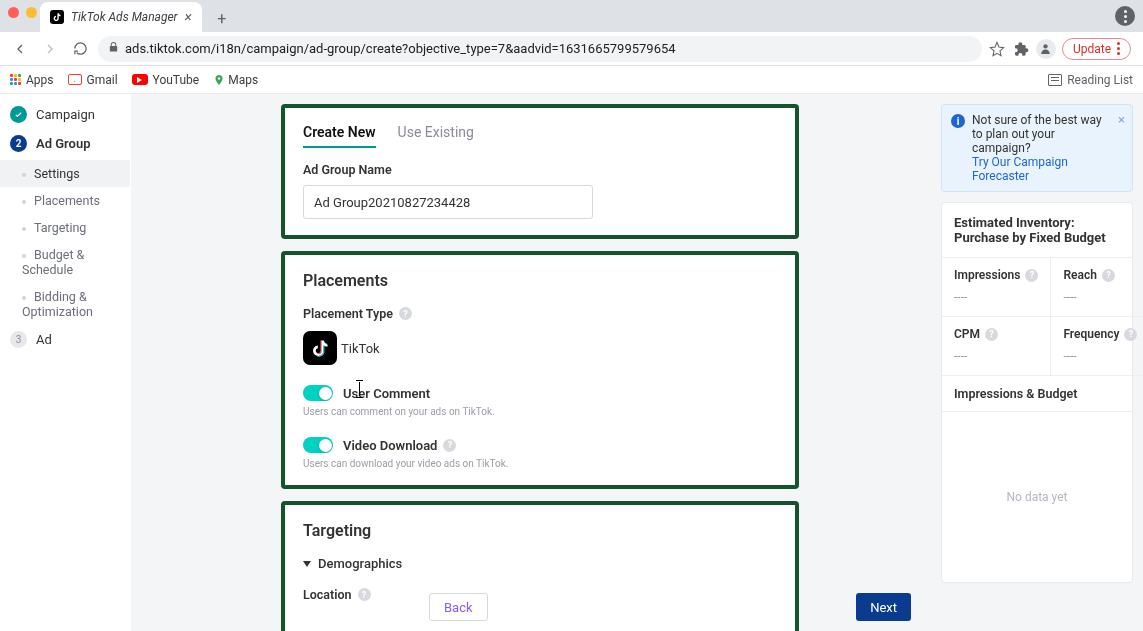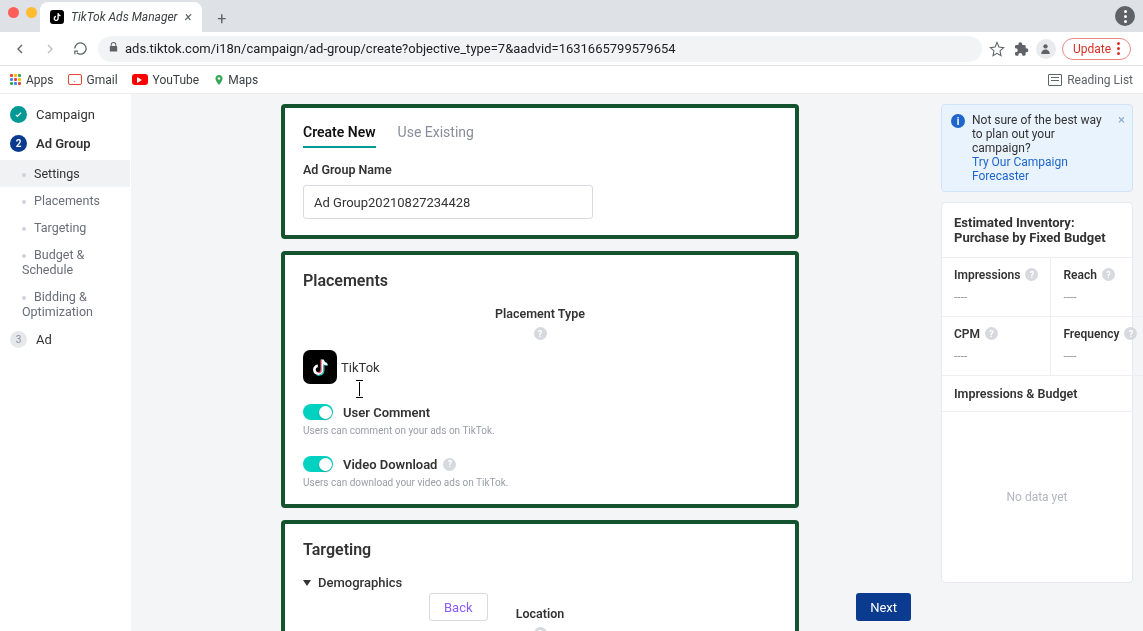--- a/index.html
+++ b/index.html
@@ -73,21 +73,21 @@
   .right-col { position:absolute; right:10px; top:10px; width:192px; }
 
   .card { background:#fff; border:4px solid #14532d; border-radius:4px; padding:16px 18px; margin-bottom:12px; }
   .tabs-row{ display:flex; gap:22px; border-bottom:none; margin-bottom:14px;}
   .tab-link{ font-size:14px; color:#8a8d99; padding-bottom:6px; cursor:pointer;}
   .tab-link.active{ color:#111; font-weight:600; border-bottom:2px solid #009995;}
   .field-label{ font-size:12.5px; font-weight:600; color:#333; margin-bottom:8px; display:block;}
   .text-input{ width:290px; height:34px; border:1px solid #d7d9de; border-radius:3px; padding:0 10px; font-size:13px; color:#333; outline:none;}
 
   .section-title{ font-size:16px; font-weight:600; margin-bottom:16px;}
-  .subhdr{ font-size:12.5px; font-weight:600; display:flex; align-items:center; gap:6px; margin:16px 0 10px;flex-direction:column;}
+  .subhdr{ font-size:12.5px; font-weight:600; display:flex; align-items:center; gap:6px; margin:16px 0 10px;}
   .info-ico{ width:13px;height:13px;border-radius:50%;background:#d7d9de;color:#fff;display:inline-flex;align-items:center;justify-content:center;font-size:9px;font-weight:700;}
 
   .tiktok-row{ display:flex; align-items:center; gap:4px; }
   .tiktok-logo{ width:34px;height:34px;background:#000;border-radius:7px;display:flex;align-items:center;justify-content:center;}
   .tiktok-logo svg{width:20px;height:20px;}
 
   .toggle-row{ display:flex; align-items:center; gap:10px; margin-top:20px;}
   .toggle{ width:30px; height:16px; background:#00d1c1; border-radius:10px; position:relative; cursor:pointer;}
   .toggle::after{content:"";position:absolute;width:13px;height:13px;background:#fff;border-radius:50%;top:1.5px;right:1.5px;box-shadow:0 1px 2px rgba(0,0,0,.2);}
   .toggle-label{font-size:13px;font-weight:600;display:flex;align-items:center;gap:6px;}
@@ -100,21 +100,21 @@
   .notice{ background:#e9f3fd; border:1px solid #cfe4f8; border-radius:4px; padding:8px 24px 8px 30px; font-size:12px; color:#333; position:relative; margin-bottom:10px;}
   .notice .ico{ position:absolute; left:9px; top:9px; width:14px;height:14px;border-radius:50%;background:#1f66cc;color:#fff;display:flex;align-items:center;justify-content:center;font-size:10px;font-weight:700;}
   .notice .close{ position:absolute; right:7px; top:7px; color:#8aa8c8; font-size:13px; cursor:pointer;}
   .notice a{ color:#1f66cc; text-decoration:none;}
 
   .inv-card{ background:#fff; border:1px solid #e8e9ec; border-radius:4px; }
   .inv-title{ font-size:13px; font-weight:700; padding:12px 12px 12px; border-bottom:1px solid #edeef1;}
   .inv-grid{ display:grid; grid-template-columns:1fr 1fr; }
   .inv-cell{ padding:10px 12px 12px; border-bottom:1px solid #edeef1; }
   .inv-cell:nth-child(odd){border-right:1px solid #edeef1;}
-  .metric-name{ font-size:12px; font-weight:600; color:#333; display:flex;gap:5px;}
+  .metric-name{ font-size:12px; font-weight:600; color:#333; display:flex;align-items:center;gap:5px;}
   .metric-val{ font-size:12px; color:#9a9da7; margin-top:8px;}
   .inv-sub{ padding:10px 12px; font-size:12.5px; font-weight:600; border-bottom:1px solid #edeef1;}
   .inv-nodata{ height:170px; display:flex; align-items:center; justify-content:center; font-size:12px; color:#b4b7c0;}
 
   
   .footer{ position:absolute; left:280px; width:518px; bottom:10px; display:flex; justify-content:space-between; padding:0 18px; pointer-events:none;}
   .btn{ pointer-events:auto; height:28px; padding:0 14px; border-radius:3px; font-size:13px; display:flex;align-items:center;justify-content:center;cursor:pointer;}
   .btn.secondary{ background:#fff; border:1px solid #d7d9de; color:#8b5cf6;}
   .btn.primary{ background:#0a3b8f; color:#fff;}
 

